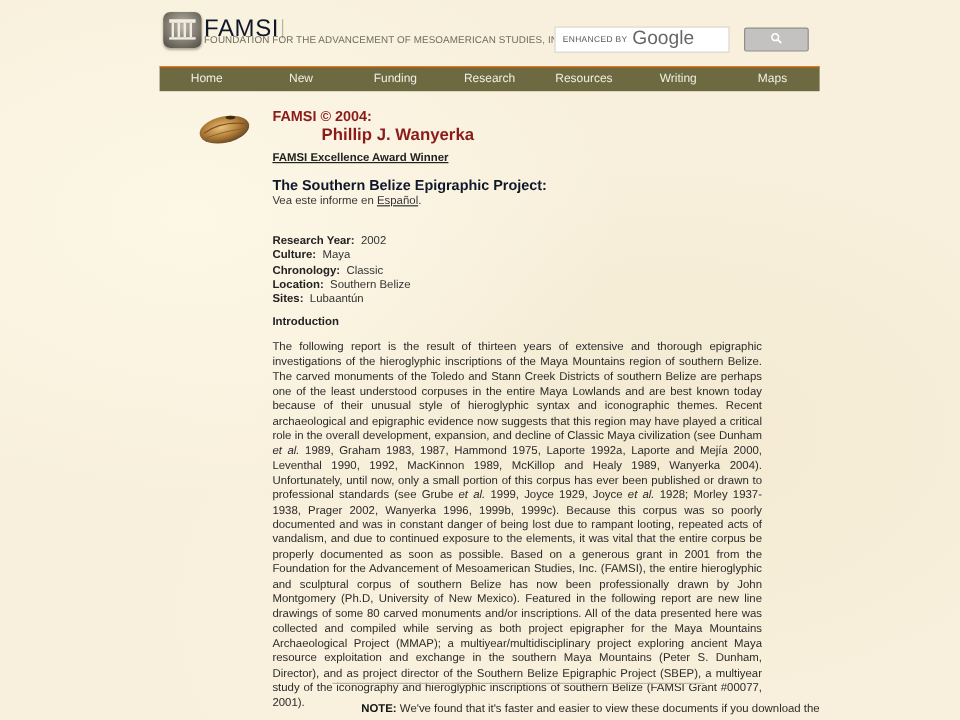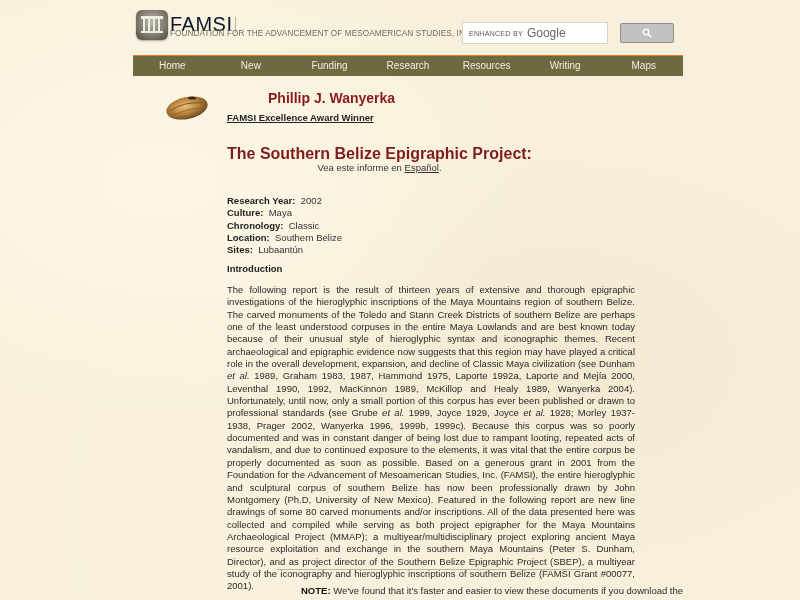--- a/index.html
+++ b/index.html
@@ -34,42 +34,42 @@
   .brand-tagline {
     position: absolute; left: 37px; top: 23px;
     font-size: 8.2px; color: #6f6c60; white-space: nowrap; letter-spacing: 0.1px;
   }
   .search-box {
     position: absolute; left: 462px; top: 22px; width: 146px; height: 22px;
     background: #fff; border: 1px solid #d8d4c8; box-sizing: border-box;
     padding: 0 6px; display: flex; align-items: center;
   }
   .search-box .enh { font-size: 7px; color: #555; letter-spacing: 0.3px; margin-right: 4px; }
-  .search-box .goog { font-size: 12px; color: #666; }
+  .search-box .goog { font-size: 16px; color: #666; }
   .search-button {
     position: absolute; left: 620px; top: 23px; width: 54px; height: 20px;
     background: #c4c2c0; border: 1px solid #8f8d89; border-radius: 2px; box-sizing: border-box;
     display: flex; align-items: center; justify-content: center;
   }
   .navbar {
     position: absolute; left: 133px; top: 55px; width: 550px; height: 20px;
     background: #6d6a42; display: flex; border-top: 1px solid #f97316;
   }
   .nav-item {
     flex: 1; text-align: center; color: #f1efe2; font-size: 10px; line-height: 20px;
     cursor: pointer;
   }
   .seed-icon { position: absolute; left: 162px; top: 91px; width: 48px; height: 32px; }
   .byline { position: absolute; left: 227px; top: 90px; }
   .byline .copy { color: #8b1a1a; font-weight: bold; font-size: 12px; line-height: 14px; }
   .byline .author { color: #8b1a1a; font-weight: bold; font-size: 14px; line-height: 17px; padding-left: 41px; }
   .byline .award { color: #222; font-weight: bold; font-size: 9.5px; text-decoration: underline; margin-top: 2px; display: inline-block; }
   .title-block { position: absolute; left: 227px; top: 147px; }
-  .title-block .t { font-weight: bold; font-size: 16px; line-height: 14px; color: #7f1d1d; }
-  .title-block .es { font-size: 9.5px; color: #333; margin-top: 1px; text-align: center; }
+  .title-block .t { font-weight: bold; font-size: 12px; line-height: 14px; color: #0f172a; }
+  .title-block .es { font-size: 9.5px; color: #333; margin-top: 1px; }
   .title-block .es a { color: #333; text-decoration: underline; }
   .meta { position: absolute; left: 227px; top: 195px; font-size: 9.5px; line-height: 12.3px; color: #333; }
   .meta .k { font-weight: bold; color: #222; margin-top: 22px; }
   .intro-heading { position: absolute; left: 227px; top: 263px; font-weight: bold; font-size: 9.5px; color: #222; }
   .intro-body {
     position: absolute; left: 227px; top: 284px; width: 408px;
     font-size: 9.5px; line-height: 12.35px; color: #2a2a2a; text-align: justify;
   }
   .intro-body i { font-style: italic; }
   .divider { position: absolute; left: 277px; top: 569px; width: 310px; height: 1px; background: #b9b3a2; }
@@ -125,20 +125,21 @@
       </radialGradient>
     </defs>
     <ellipse cx="25" cy="17" rx="21" ry="11" fill="url(#sg)" transform="rotate(-12 25 17)"></ellipse>
     <path d="M8 20 Q22 10 42 12" stroke="#7a5428" stroke-width="1" fill="none"></path>
     <path d="M10 24 Q25 18 43 16" stroke="#8a6230" stroke-width="0.8" fill="none"></path>
     <ellipse cx="30" cy="7" rx="4" ry="1.5" fill="#3c2a14"></ellipse>
   </svg>
 </div>
 
 <div class="byline">
+  <div class="copy">FAMSI © 2004:</div>
   <div class="author">Phillip J. Wanyerka</div>
   <div class="award">FAMSI Excellence Award Winner</div>
 </div>
 
 <div class="title-block">
   <div class="t">The Southern Belize Epigraphic Project:</div>
   <div class="es"><span>Vea este informe en </span><a>Español</a><span>.</span></div>
 </div>
 
 <div class="meta">

